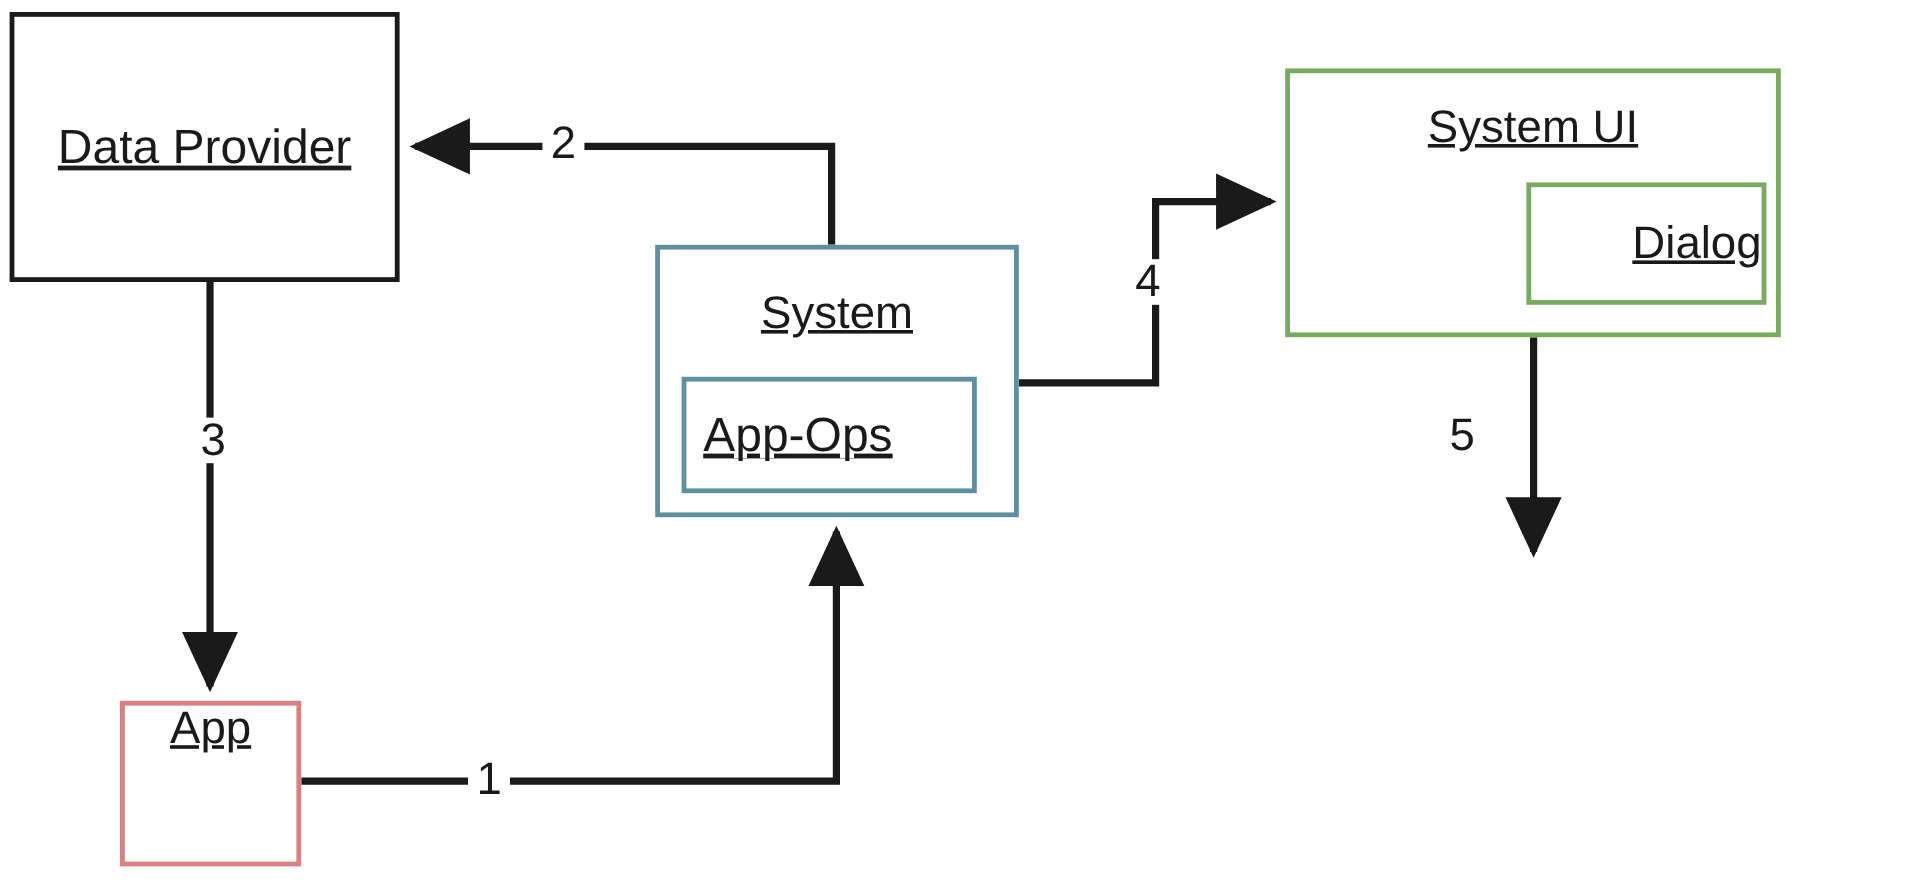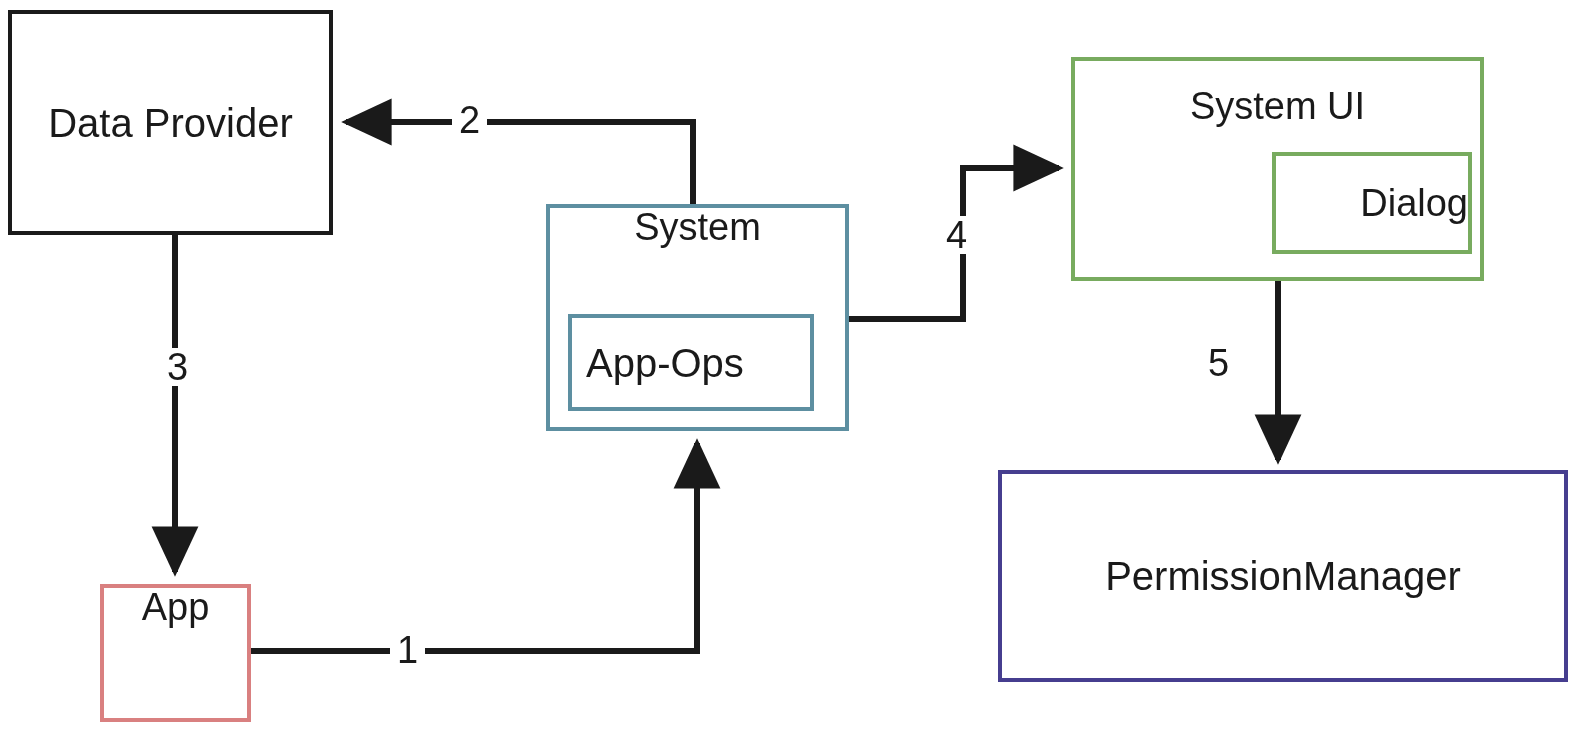--- a/index.html
+++ b/index.html
@@ -27,20 +27,21 @@
     box-sizing: border-box;
     background: #ffffff;
     display: flex;
     justify-content: center;
   }
   .node-label {
     font-family: "Liberation Sans", sans-serif;
     color: #1a1a1a;
     white-space: nowrap;
     line-height: 1;
+    text-decoration: underline;
   }
   
   #node-data-provider {
     left: 8px; top: 10px; width: 325px; height: 225px;
     border: 4px solid #1a1a1a;
     align-items: center;
   }
   #node-data-provider .node-label { font-size: 40px; }
 
   
@@ -51,20 +52,21 @@
   #node-app .node-label { font-size: 38px; }
 
   
   #node-system {
     left: 546px; top: 204px; width: 303px; height: 227px;
     border: 4px solid #5d8fa1;
     align-items: flex-start;
   }
   #node-system > .node-label {
     font-size: 38px;
+    margin-top: 34px;
   }
   
   #node-app-ops {
     left: 568px; top: 314px; width: 246px; height: 97px;
     border: 4px solid #5d8fa1;
     align-items: center;
     justify-content: flex-start;
   }
   #node-app-ops .node-label { font-size: 40px; margin-left: 14px; }
 
@@ -162,23 +164,20 @@
   </div>
 
   <div class="node" id="node-system-ui">
     <span class="node-label">System UI</span>
   </div>
 
   <div class="node" id="node-dialog">
     <span class="node-label">Dialog</span>
   </div>
 
-  <div class="node" id="node-permission-manager">
-    <span class="node-label">PermissionManager</span>
-  </div>
 
   <span class="edge-label" id="edge-label-1">1</span>
   <span class="edge-label" id="edge-label-2">2</span>
   <span class="edge-label" id="edge-label-3">3</span>
   <span class="edge-label" id="edge-label-4">4</span>
   <span class="edge-label" id="edge-label-5">5</span>
 
 </div>
 
 </body></html>

